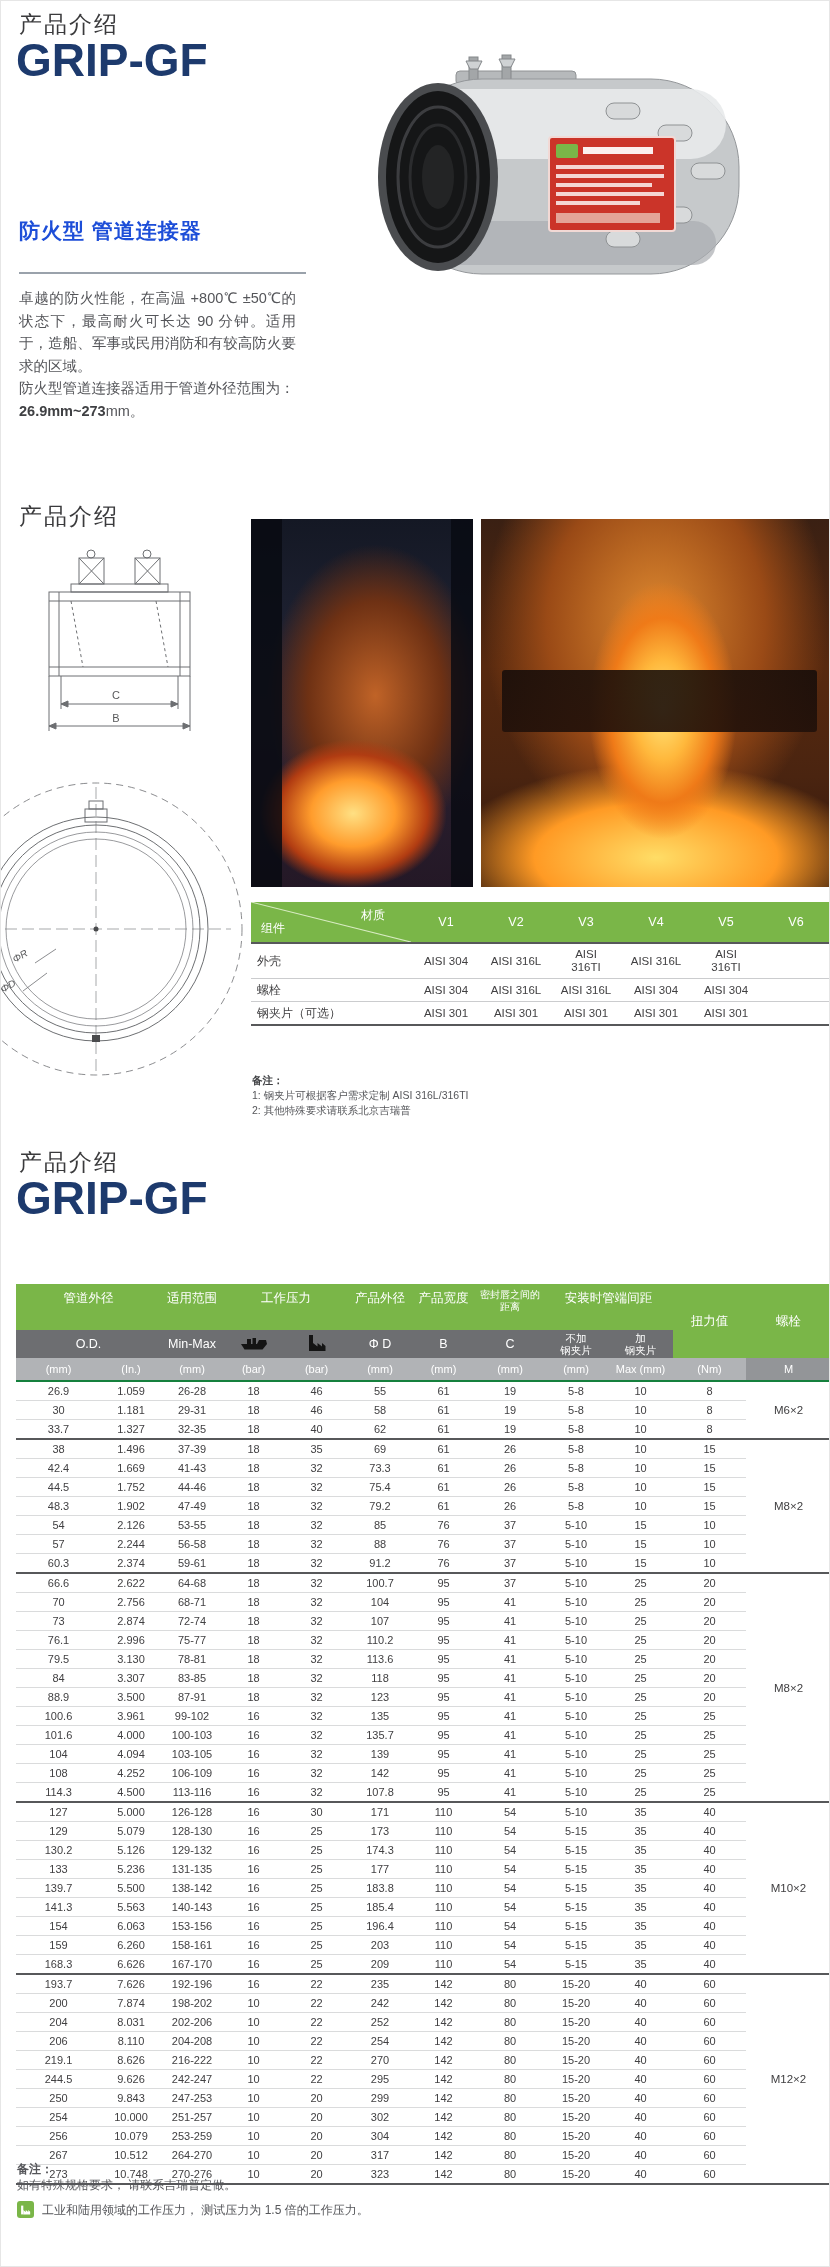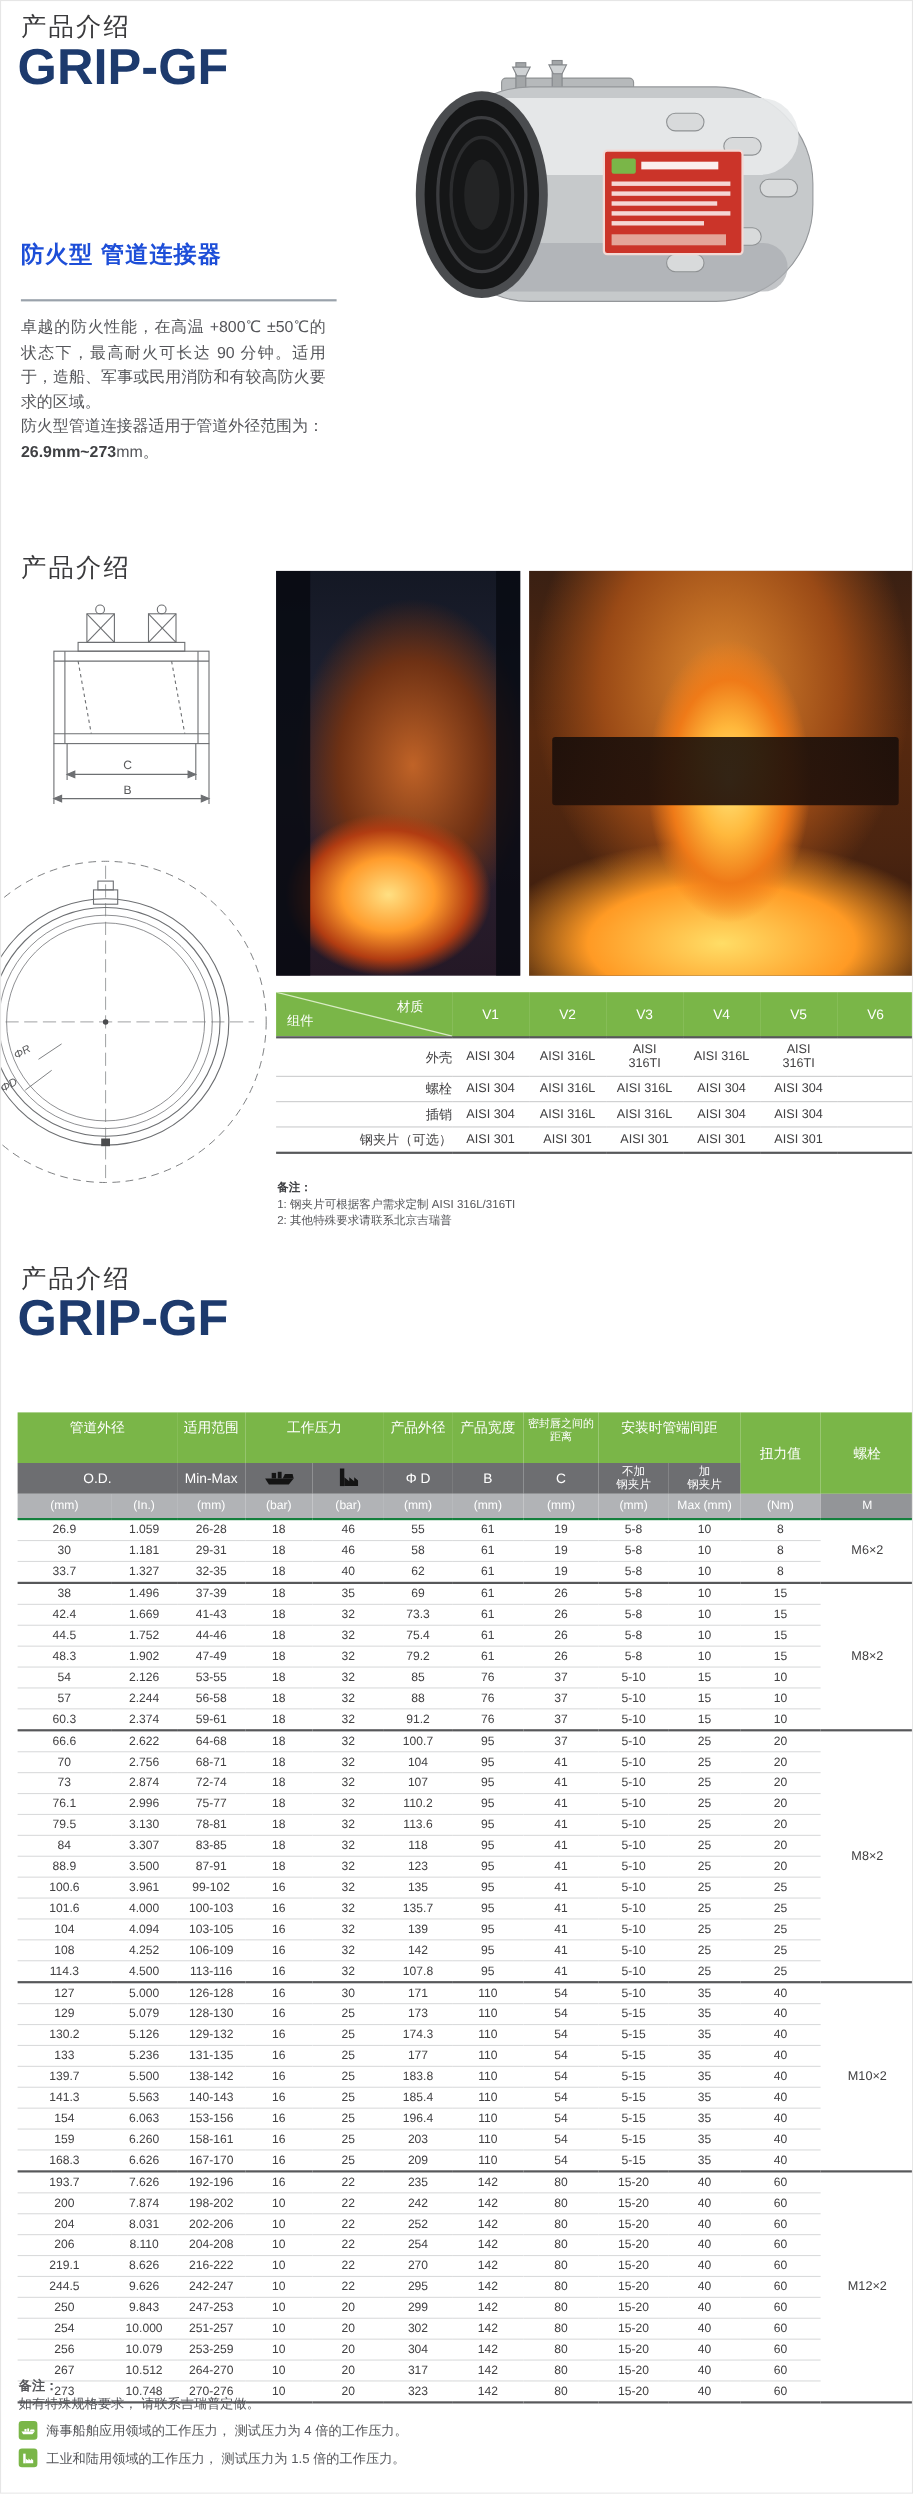--- a/index.html
+++ b/index.html
@@ -27,21 +27,21 @@
     radial-gradient(ellipse 210px 270px at 50% 28%, #df8a30 0%, #9a4a16 52%, rgba(62,26,12,0) 82%),
     linear-gradient(180deg,#3a2013 0%,#57290f 40%,#4a2410 70%,#2e160c 100%);}
   #fire2:after{content:"";position:absolute;left:6%;right:4%;top:41%;height:17%;
     background:linear-gradient(180deg,rgba(22,13,10,.88),rgba(34,17,10,.92));border-radius:3px;}
   
   .mat{border-collapse:collapse;table-layout:fixed;width:580px;}
   .mat th{background:#7ab648;color:#fff;font-weight:normal;font-size:12.5px;height:40px;padding:0;}
   .mat td{font-size:11.5px;color:#414042;text-align:center;height:22px;border-bottom:1px solid #cbccce;padding:0;}
   .mat thead th{border-bottom:2px solid #57585a;}
   .mat tr.tall td{height:34px;line-height:13px;}
-  .mat td.mlabel{text-align:right;padding-left:6px;font-size:12px;}
+  .mat td.mlabel{text-align:left;padding-left:6px;font-size:12px;}
   .mat tr.last td{border-bottom:2px solid #57585a;}
   .corner{position:relative;}
   .corner .ctop{position:absolute;top:5px;right:26px;font-size:12px;}
   .corner .cbot{position:absolute;bottom:5px;left:10px;font-size:12px;}
   .smallnotes{font-size:10.5px;color:#55565a;line-height:15px;}
   .smallnotes b{color:#3f4043;}
   
   .spec{border-collapse:collapse;table-layout:fixed;width:815px;}
   .spec th,.spec td{padding:0;text-align:center;font-weight:normal;}
   .spec thead tr.g1 th{background:#7ab648;color:#fff;font-size:12.5px;vertical-align:top;padding-top:6px;height:40px;}
@@ -198,29 +198,20 @@
           <td class="mlabel">外壳</td>
           <td>AISI 304</td>
           <td>AISI 316L</td>
           <td>AISI<br>316TI</td>
           <td>AISI 316L</td>
           <td>AISI<br>316TI</td>
           <td></td>
         </tr>
         <tr>
           <td class="mlabel">螺栓</td>
-          <td>AISI 304</td>
-          <td>AISI 316L</td>
-          <td>AISI 316L</td>
-          <td>AISI 304</td>
-          <td>AISI 304</td>
-          <td></td>
-        </tr>
-        <tr>
-          <td class="mlabel">插销</td>
           <td>AISI 304</td>
           <td>AISI 316L</td>
           <td>AISI 316L</td>
           <td>AISI 304</td>
           <td>AISI 304</td>
           <td></td>
         </tr>
         <tr class="last">
           <td class="mlabel">钢夹片（可选）</td>
           <td>AISI 301</td>
@@ -862,31 +853,20 @@
           <td>60</td>
         </tr>
       </tbody>
   </table>
 
   <div class="abs bnotes" style="left:16px;top:2160px;width:800px;">
     <b>备注：</b><br>
     <span>如有特殊规格要求， 请联系吉瑞普定做。</span>
     <div class="nrow">
       <span class="nicon">
-          <svg width="13" height="8" viewBox="0 0 28 16" fill="#ffffff">
-            <path d="M1 9 L27 9 L22.5 14.5 L4.5 14.5 Z"></path>
-            <rect x="7" y="4" width="4" height="5"></rect>
-            <rect x="12.5" y="3" width="3.5" height="6"></rect>
-            <path d="M17 9 L19 5 L26 5 L27 9 Z"></path>
-          </svg>
-        </span>
-      <span>海事船舶应用领域的工作压力， 测试压力为 4 倍的工作压力。</span>
-    </div>
-    <div class="nrow">
-      <span class="nicon">
           <svg width="11" height="10" viewBox="0 0 20 18" fill="#ffffff">
             <rect x="2" y="1" width="4" height="16"></rect>
             <path d="M6 17 L6 9 L10.5 12.5 L10.5 9 L15 12.5 L15 9 L18.5 12 L18.5 17 Z"></path>
           </svg>
         </span>
       <span>工业和陆用领域的工作压力， 测试压力为 1.5 倍的工作压力。</span>
     </div>
   </div>
 
 </div>

